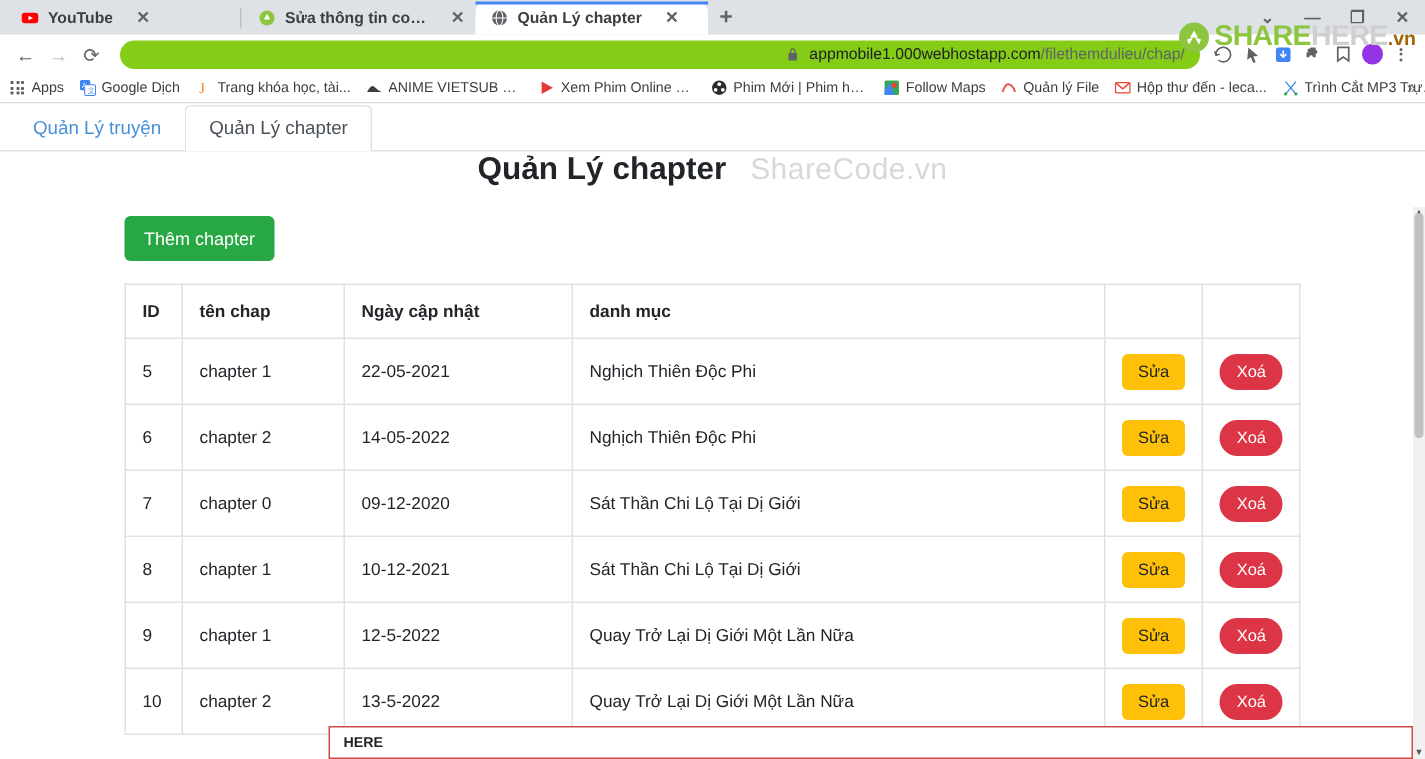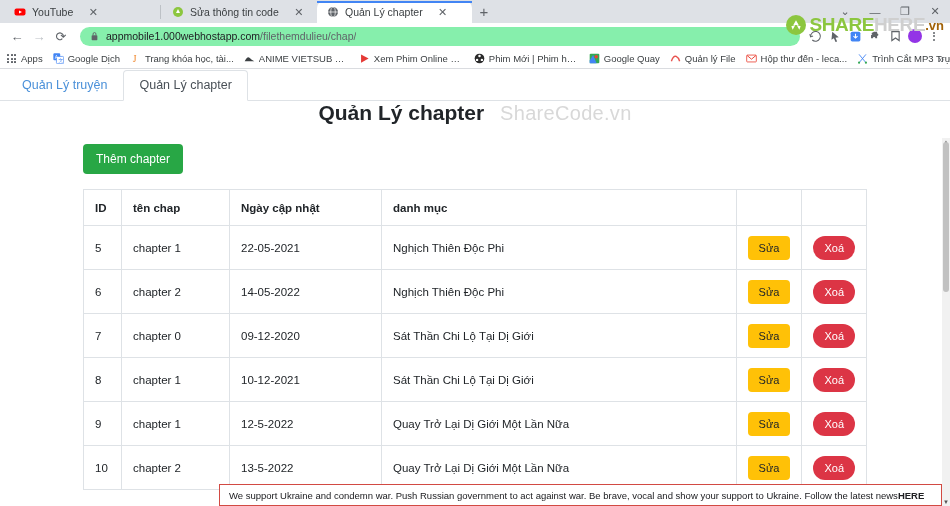--- a/index.html
+++ b/index.html
@@ -14,20 +14,21 @@
   
   .browser { width: 950px; height: 506px; position: relative; background:#fff; }
 
   .tabstrip {
     height: 23px;
     background: #dee1e6;
     display: flex;
     align-items: center;
     padding-left: 4px;
     position: relative;
+    font-weight: bold;
   }
   .tab {
     height: 22px;
     display: flex;
     align-items: center;
     padding: 0 6px 0 10px;
     font-size: 10px;
     color: #3c4043;
     border-radius: 7px 7px 0 0;
     position: relative;
@@ -81,26 +82,27 @@
   }
   .navbtn {
     width: 22px; height: 22px;
     display:flex;align-items:center;justify-content:center;
     color:#5f6368; font-size:13px;
   }
   .navbtn.disabled { color:#bdc1c6; }
   .omnibox {
     flex: 1;
     height: 19px;
-    background: #86efac;
+    background: #84cc16;
     border-radius: 10px;
     display:flex; align-items:center;
     padding: 0 10px;
     margin: 0 6px 0 8px;
     min-width: 0;
+    justify-content: flex-end;
   }
   .omnibox .lock { margin-right: 7px; display:flex; align-items:center;}
   .omnibox .url {
     font-size: 10.5px; color: #202124;
     white-space:nowrap; overflow:hidden; text-overflow:ellipsis;
   }
   .omnibox .url .path { color:#5f6368; }
   .tb-icons { display:flex; align-items:center; gap:2px; margin-right:2px; }
   .tb-ico { width:18px;height:18px;display:flex;align-items:center;justify-content:center;}
   .avatar-ico { width:14px;height:14px;border-radius:50%;background:#9334e6; }
@@ -448,21 +450,21 @@
     </div>
 
     <div class="bm">
       <span class="bico">
         <svg width="11" height="11" viewBox="0 0 16 16">
             <rect x="1" y="1" width="14" height="14" rx="1.5" fill="#34a853"></rect>
             <polygon points="1,11 6,3 11,15 1,15" fill="#4285f4"></polygon>
             <circle cx="10.5" cy="5.5" r="2.5" fill="#ea4335"></circle>
           </svg>
       </span>
-      <span class="blabel">Google Quay</span>
+      <span class="blabel">Follow Maps</span>
     </div>
 
     <div class="bm">
       <span class="bico">
         <svg width="11" height="11" viewBox="0 0 16 16">
             <path d="M2 12 q3-9 7-7 t5 7" fill="none" stroke="#e8534f" stroke-width="2"></path>
           </svg>
       </span>
       <span class="blabel">Quản lý File</span>
     </div>
@@ -593,17 +595,16 @@
           <circle cx="12" cy="12" r="11" fill="#8cc63f"></circle>
           <path d="M12 5 L16 12 L8 12 Z M7 19 L11 12 L5 14 Z M17 19 L13 12 L19 14 Z" fill="#fff"></path>
         </svg>
     </span>
     <span class="wm-share">SHARE</span>
     <span class="wm-code">HERE</span>
     <span class="wm-vn">.vn</span>
   </div>
 
   <div class="uk-banner">
-    <span>We support Ukraine and condemn war. Push Russian government to act against war. Be brave, vocal and show your support to Ukraine. Follow the latest news </span>
       <b>HERE</b>
   </div>
 
 </div>
 
 </body></html>

